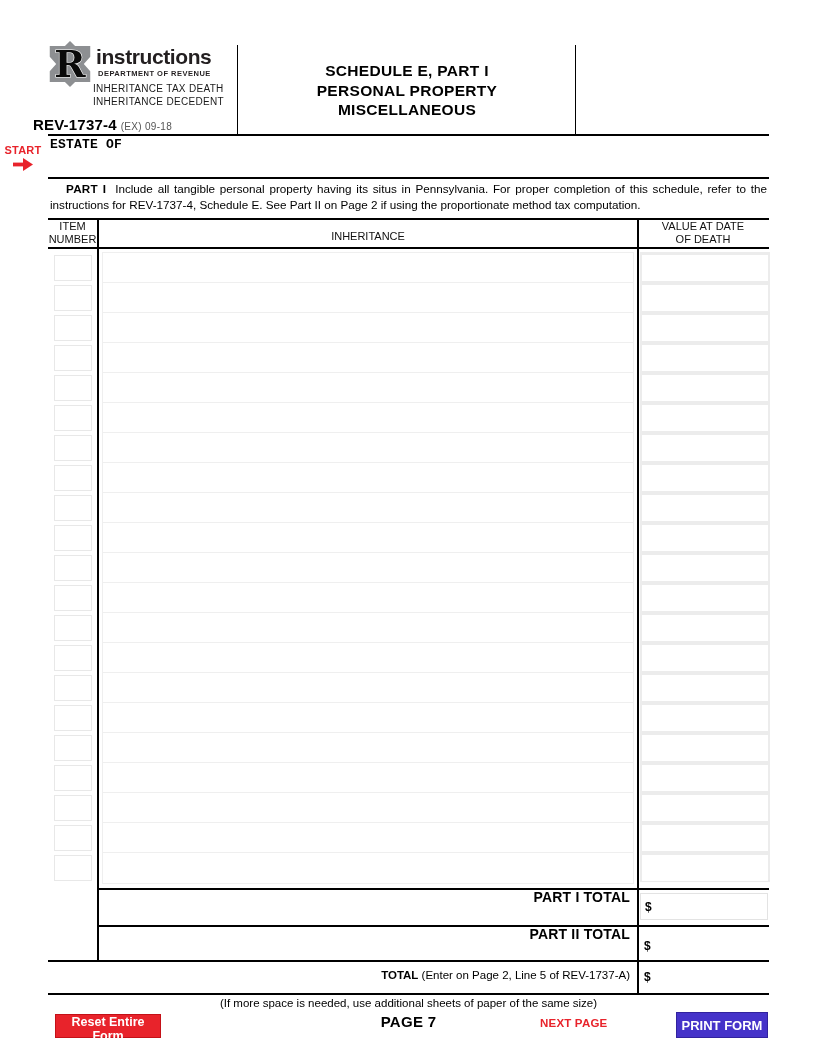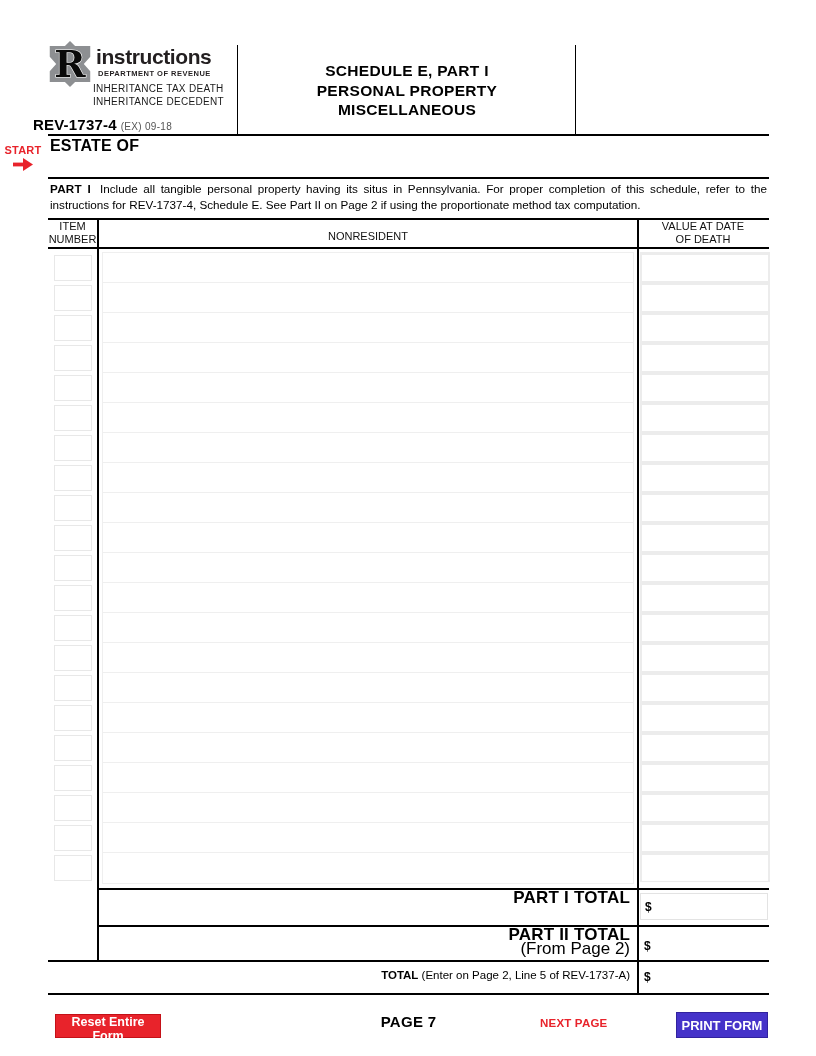--- a/index.html
+++ b/index.html
@@ -17,30 +17,30 @@
   .brand-sub  { position:absolute; left:98px; top:69px; font-size:7.5px; font-weight:bold; letter-spacing:0.5px; color:#231f20; }
   .form-type1 { position:absolute; left:93px; top:83px; font-size:10px; letter-spacing:0.3px; color:#1a1a1a; }
   .form-type2 { position:absolute; left:93px; top:96px; font-size:10px; letter-spacing:0.3px; color:#1a1a1a; }
   .rev-line   { position:absolute; left:33px; top:116px; font-size:15px; font-weight:bold; letter-spacing:0.2px; }
   .rev-line .rev-ex { font-size:10px; font-weight:normal; color:#555; margin-left:4px; letter-spacing:0.3px; }
   .form-title { position:absolute; left:240px; top:61px; width:334px; text-align:center;
                 font-size:15.5px; font-weight:bold; line-height:19.5px; letter-spacing:0.3px; }
   .hdr-div-left  { left:237px; top:45px; height:89px; width:1px; }
   .hdr-div-right { left:575px; top:45px; height:89px; width:1px; }
 
-  .estate-label { position:absolute; left:50px; top:137px; font-size:16px; font-weight:bold; letter-spacing:0.2px; }
+  .estate-label { position:absolute; left:50px; top:137px; font-size:13px; font-weight:bold; letter-spacing:0.2px;font-family:Liberation Mono, monospace; }
   .estate-input { position:absolute; left:50px; top:153px; width:716px; height:22px; border:none;
                   background:transparent; font-size:12px; font-family:inherit; }
 
   .start-marker { position:absolute; left:2px; top:144px; width:42px; text-align:center; color:var(--accent-red,#e8232b); }
   .start-marker .start-text { font-size:11px; font-weight:bold; letter-spacing:0.2px; }
   .start-marker svg { display:block; margin:2px auto 0; }
 
   .part1-block { position:absolute; left:50px; top:181px; width:717px; font-size:11.7px; line-height:15.5px; text-align:justify; }
-  .part1-block b { margin-right:9px; letter-spacing:0.2px; }
+  .part1-block b { margin-right:9px; letter-spacing:0.2px;margin-left:16px; }
 
   
   .th { position:absolute; font-size:11px; line-height:12.5px; text-align:center; color:#111; }
   .th-item  { left:48px;  top:220px; width:49px; }
   .th-desc  { left:99px;  top:230px; width:538px; }
   .th-value { left:639px; top:220px; width:128px; }
 
   
   .item-column  { position:absolute; left:54px;  top:255px; width:38px; }
   .desc-column  { position:absolute; left:102px; top:252px; width:532px; }
@@ -49,21 +49,21 @@
 
   .item-box  { display:block; width:38px; height:26px; margin-bottom:4px; background:#fff;
                border:1.5px solid #e8e8e8; padding:0 3px; font-size:11px; font-family:inherit; }
   .desc-box  { display:block; width:532px; height:31.5px; margin-top:-1.5px; background:#fff;
                border:1.5px solid #efefef; padding:0 6px; font-size:11px; font-family:inherit; }
   .desc-box:first-child { margin-top:0; }
   .value-box { display:block; width:126px; height:26px; margin-bottom:4px; background:#fff;
                border:none; padding:0 5px; font-size:11px; font-family:inherit; text-align:right; }
 
   
-  .tot-label { position:absolute; left:97px; width:533px; text-align:right; font-size:17px; line-height:13.5px; }
+  .tot-label { position:absolute; left:97px; width:533px; text-align:right; font-size:14px; line-height:13.5px; }
   .tot-label b { letter-spacing:0.2px; }
   .tot-cell { position:absolute; left:640px; width:128px; display:flex; align-items:center; }
   .tot-cell .dollar { font-size:12px; font-weight:bold; padding:0 2px 0 4px; }
   .tot-cell input { flex:1; min-width:0; border:none; background:transparent; font-size:12px; font-family:inherit; }
   .cell-boxed { background:#fff; border:1px solid #e3e3e3; }
 
   .total-row-label { position:absolute; left:48px; top:969px; width:582px; text-align:right; font-size:11.5px; }
 
   
   .space-note { position:absolute; left:48px; top:997px; width:721px; text-align:center; font-size:11.5px; }
@@ -128,21 +128,21 @@
 
   <div class="hline" style="left:48px; top:218px; width:721px;"></div>
   <div class="hline" style="left:48px; top:247px; width:721px;"></div>
   <div class="vline" style="left:97px;  top:218px; height:742px;"></div>
   <div class="vline" style="left:637px; top:218px; height:775px;"></div>
 
   <div class="th th-item">
     <div>ITEM</div>
     <div>NUMBER</div>
   </div>
-  <div class="th th-desc">NONRESIDENT</div>
+  <div class="th th-desc">INHERITANCE</div>
   <div class="th th-value">
     <div>VALUE AT DATE</div>
     <div>OF DEATH</div>
   </div>
 
   <div class="value-backdrop"></div>
   <div class="item-column">
       <input type="text" class="item-box" aria-label="Item number row 1" style="">
       <input type="text" class="item-box" aria-label="Item number row 2" style="">
       <input type="text" class="item-box" aria-label="Item number row 3" style="">
@@ -217,35 +217,35 @@
     <b>PART I TOTAL</b>
   </div>
   <div class="tot-cell cell-boxed" style="top:893px; height:27px;">
     <span class="dollar">$</span>
     <input type="text" aria-label="Part I total" value="" style="">
   </div>
 
   <div class="hline" style="left:97px; top:925px; width:672px;"></div>
   <div class="tot-label" style="top:928px;">
     <div><b>PART II TOTAL</b></div>
-    <div>(From Page 2)</div>
   </div>
   <div class="tot-cell" style="top:934px; height:24px;">
     <span class="dollar">$</span>
     <input type="text" aria-label="Part II total" value="" style="">
   </div>
 
   <div class="hline" style="left:48px; top:960px; width:721px; height:2px;"></div>
   <div class="total-row-label">
     <b>TOTAL</b><span> (Enter on Page 2, Line 5 of REV-1737-A)</span>
   </div>
   <div class="tot-cell" style="top:964px; height:26px;">
     <span class="dollar">$</span>
     <input type="text" aria-label="Total" value="" style="">
   </div>
   <div class="hline" style="left:48px; top:993px; width:721px; height:2px;"></div>
 
+  <div class="space-note">(If more space is needed, use additional sheets of paper of the same size)</div>
   <div class="page-label">PAGE 7</div>
   <button class="reset-btn">Reset Entire Form</button>
   <button class="next-page-btn">NEXT PAGE</button>
   <button class="print-btn">PRINT FORM</button>
 
 </div>
 
 </body></html>

